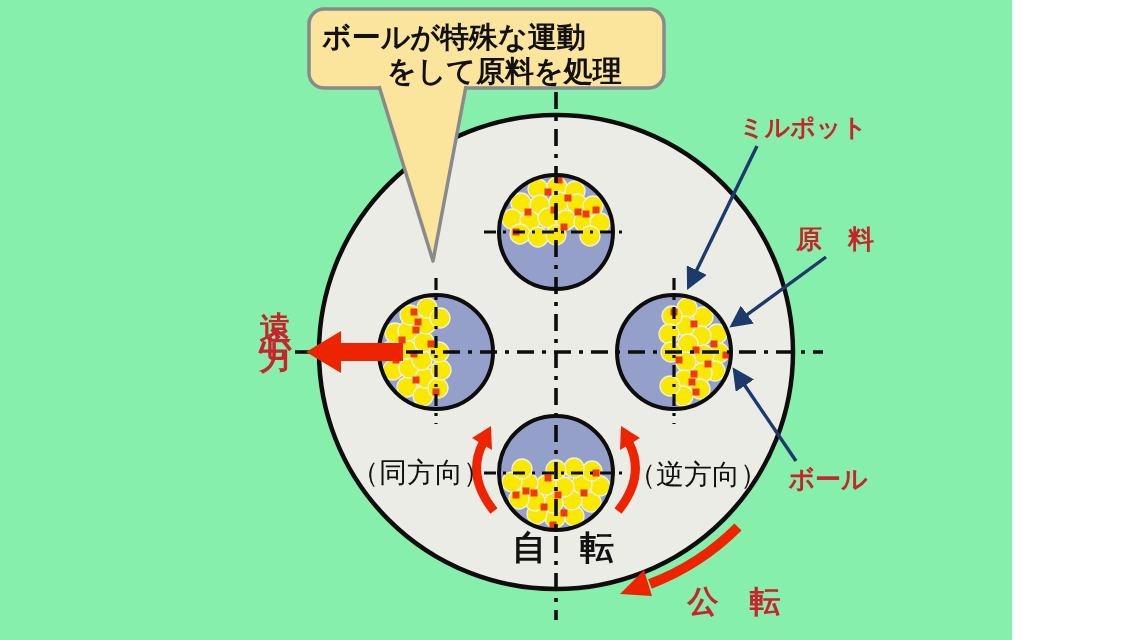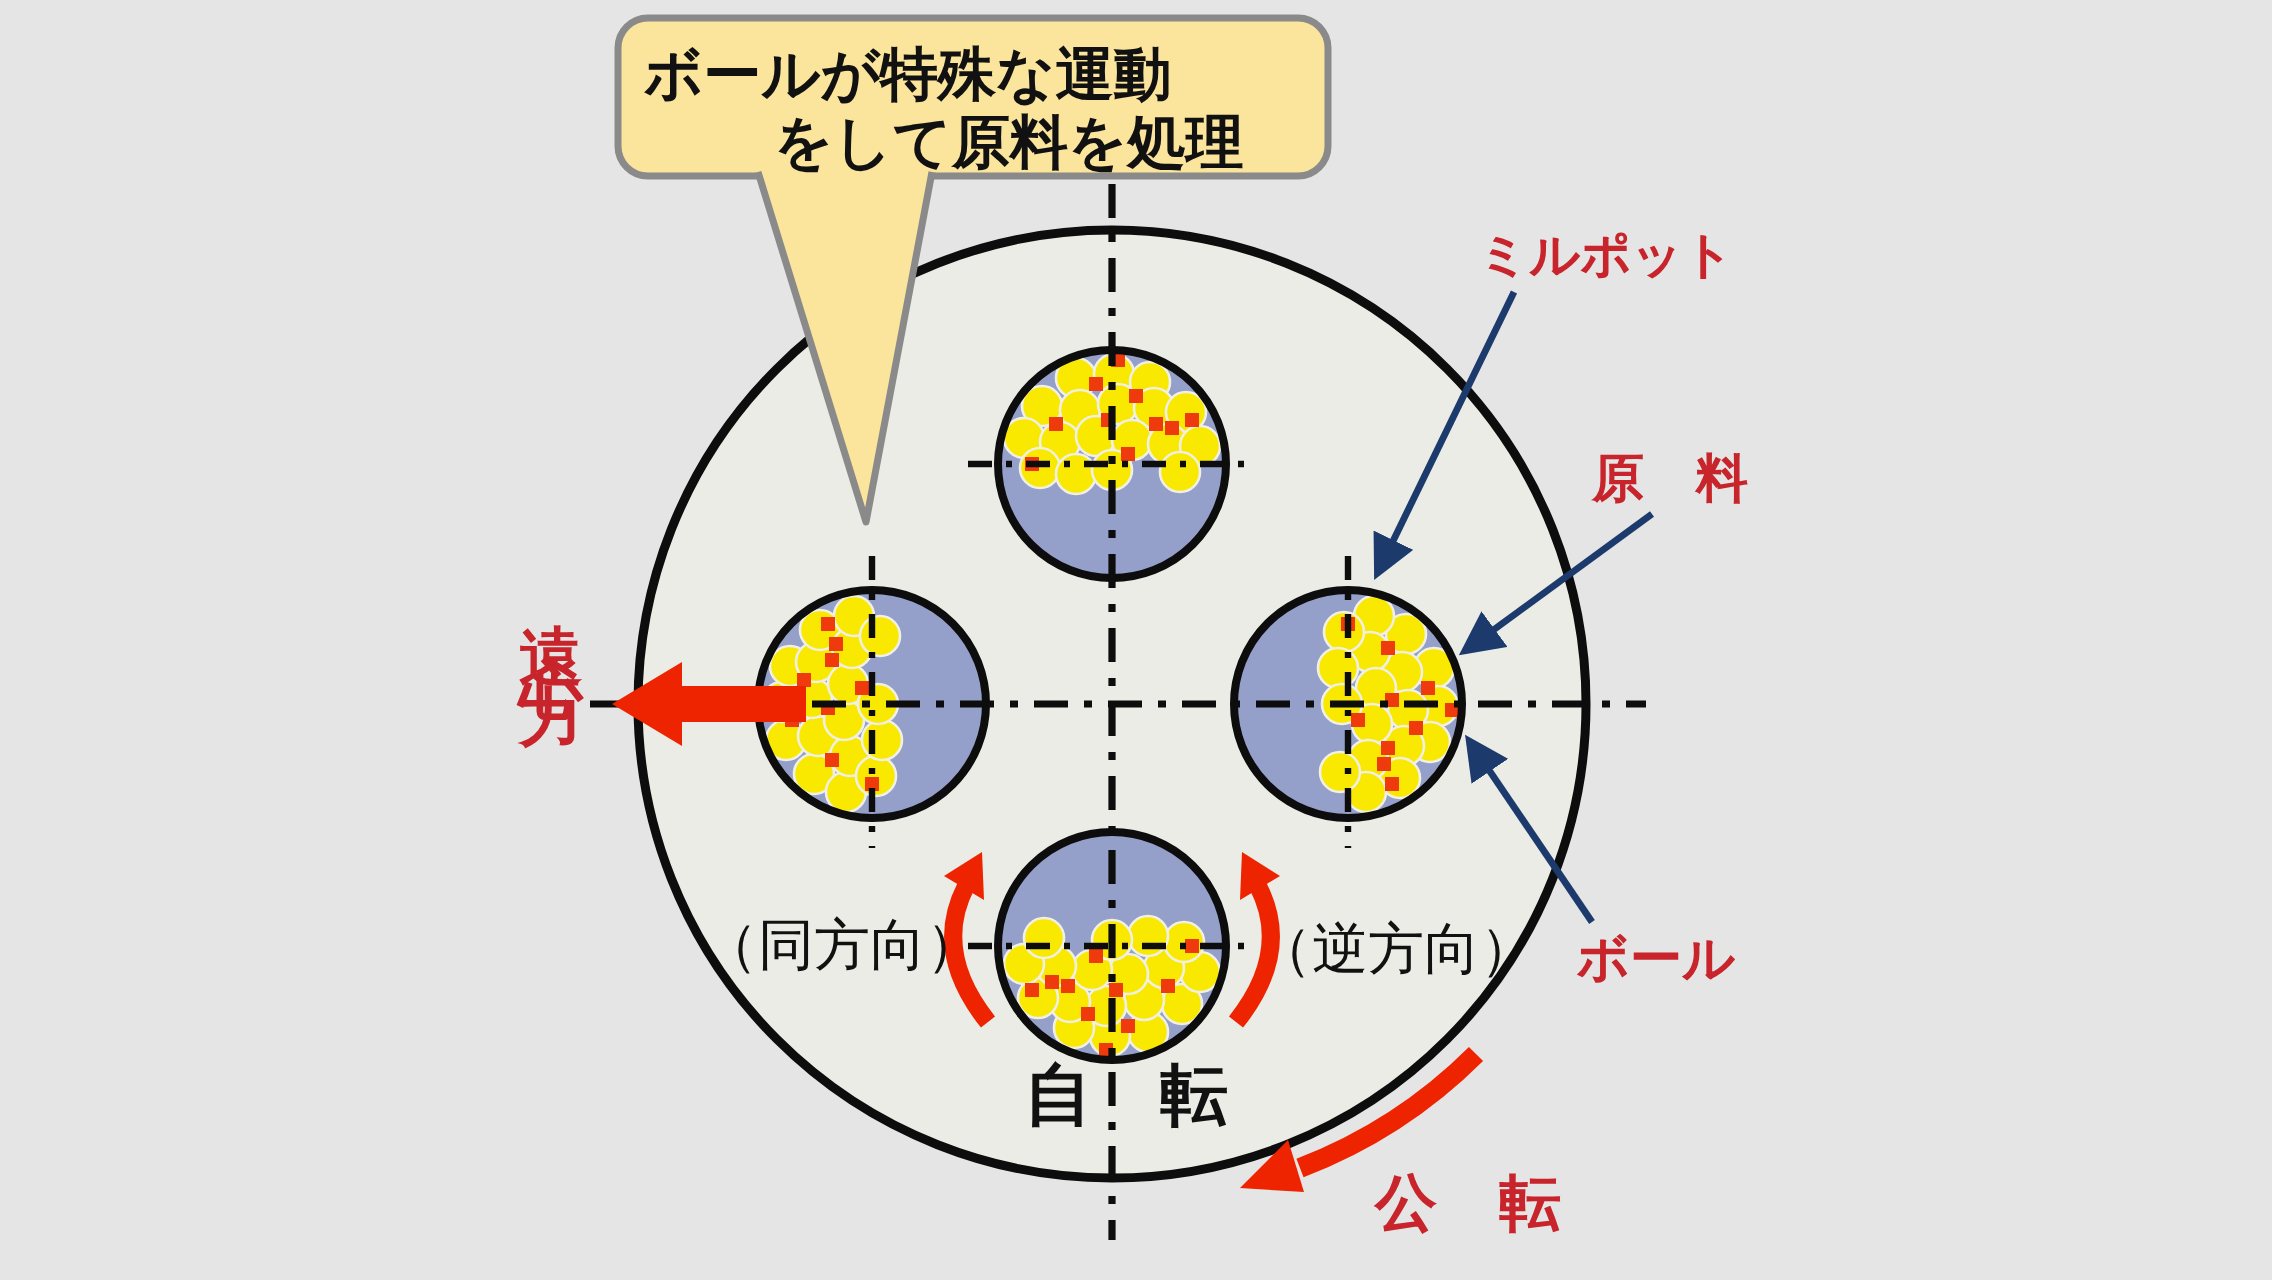--- a/index.html
+++ b/index.html
@@ -1,19 +1,19 @@
 <!DOCTYPE html>
 <html><head>
 <meta charset="utf-8">
 <style>
   html,body{margin:0;padding:0;background:#ffffff;}
   .stage{
     position:relative;
-    width:1136px;height:640px;
-    background:#e5e5e5;
+    width:1012px;height:640px;
+    background:#86efac;
     overflow:hidden;
     font-family:"Liberation Sans","DejaVu Sans",sans-serif;
   }
   .stage svg{position:absolute;left:0;top:0;}
   text{font-family:"Liberation Sans","DejaVu Sans",sans-serif;}
   .red-label{fill:#c8242b;font-weight:bold;}
   .black-label{fill:#111111;}
   .bubble-text{fill:#111111;font-size:29px;font-weight:600;}
   .centrifugal{
     position:absolute;left:259px;top:286px;

